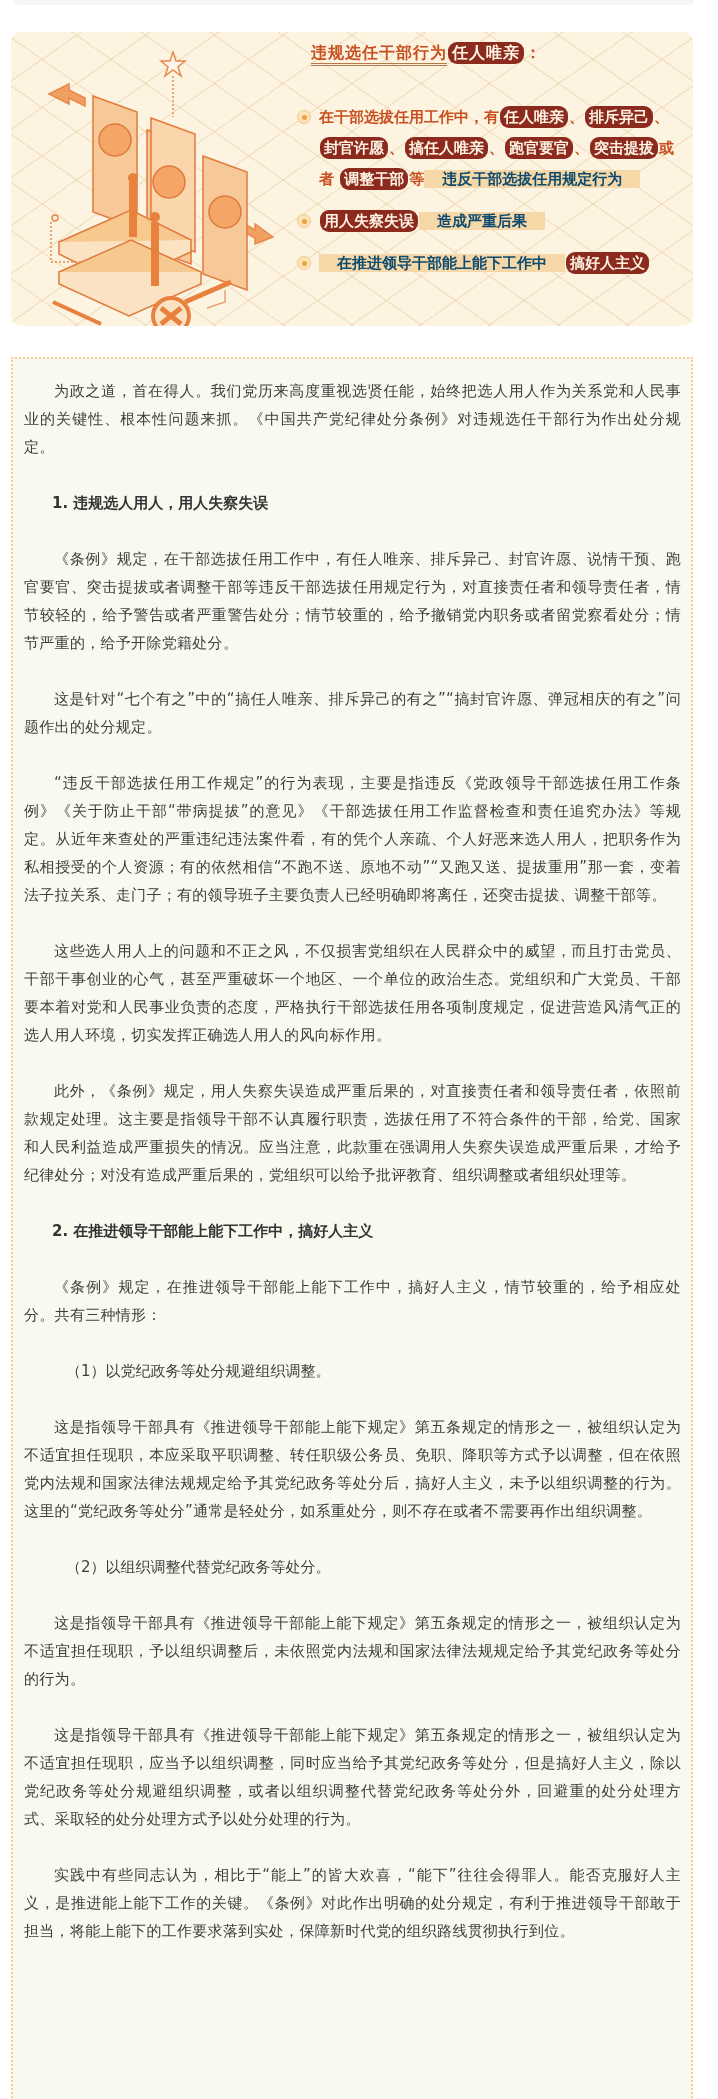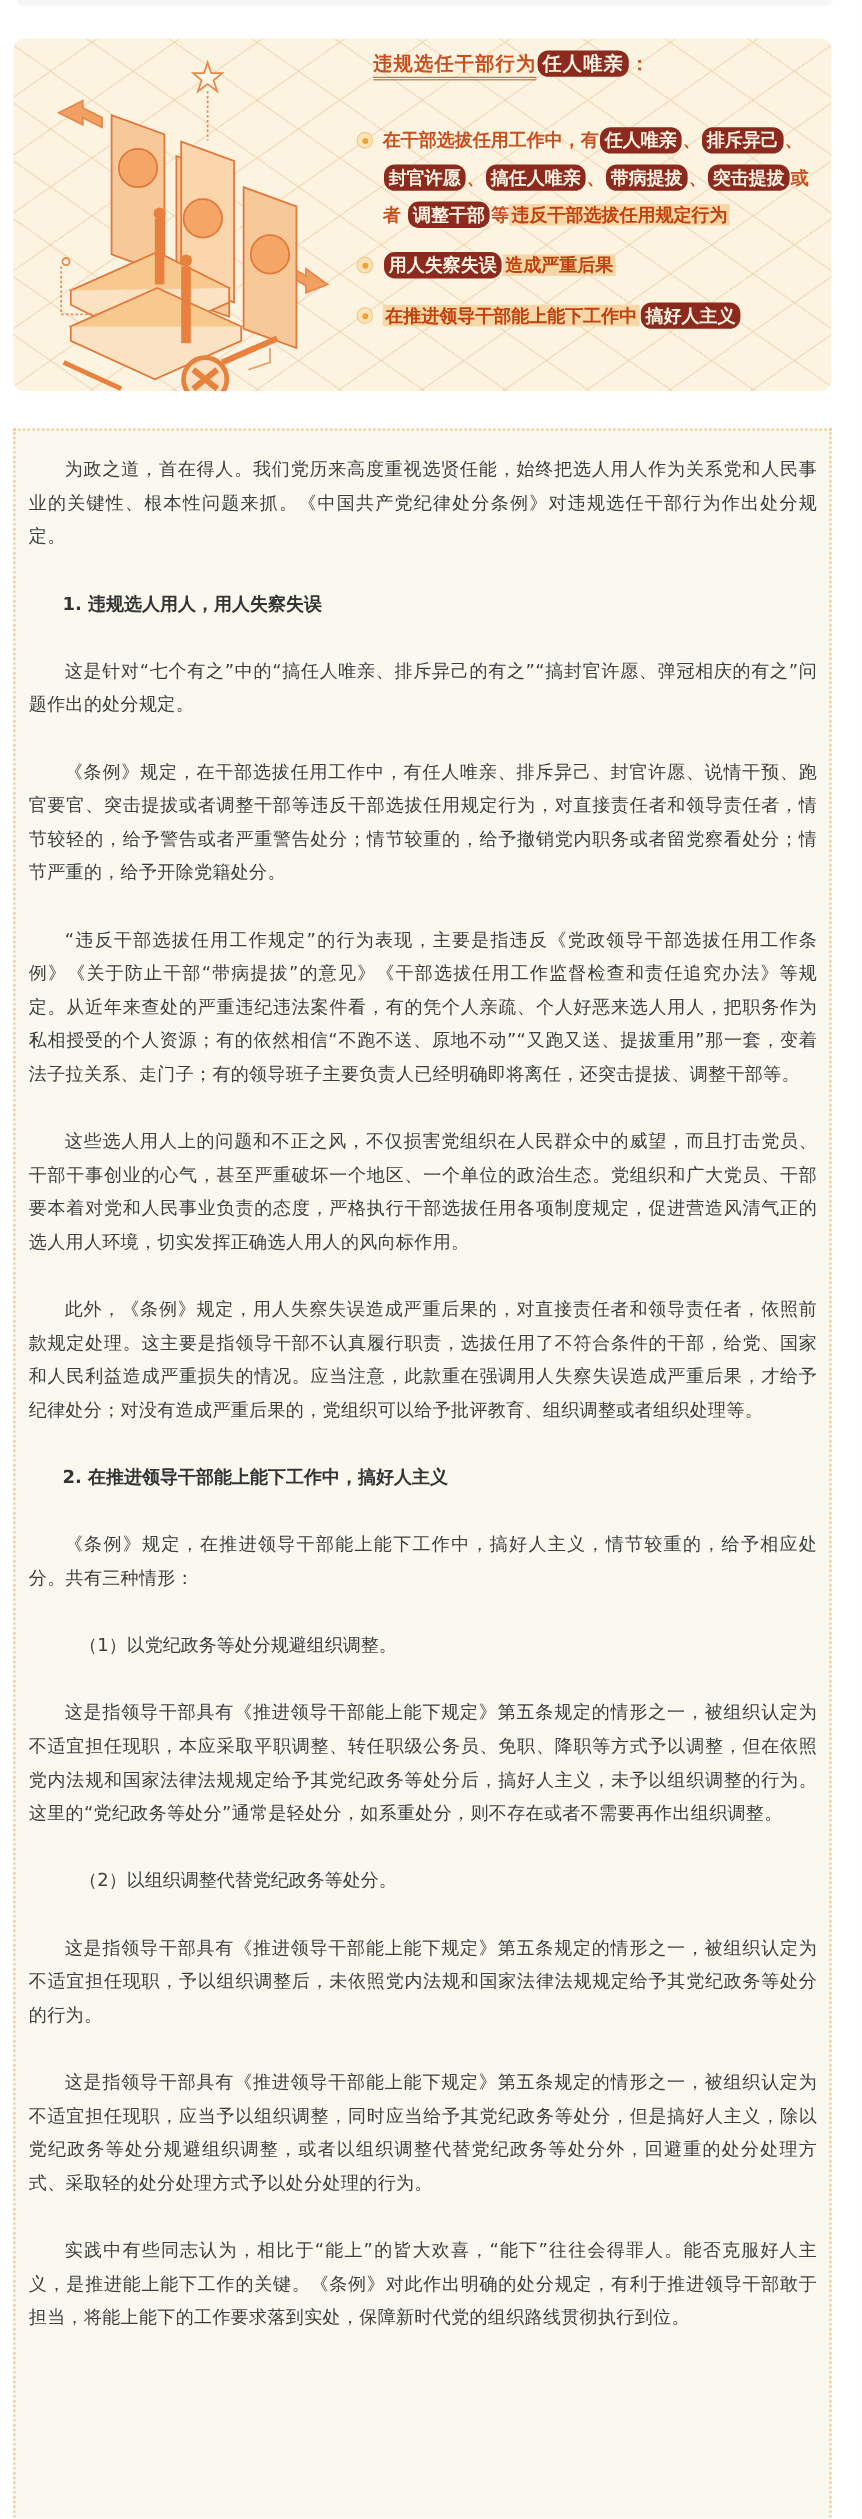--- a/index.html
+++ b/index.html
@@ -23,21 +23,21 @@
   .banner-title {
     position: absolute; left: 300px; top: 10px; font-size: 16px; font-weight: bold;
     color: #c8501e; font-family: "DejaVu Serif", "Liberation Serif", serif; letter-spacing: 1px;
     white-space: nowrap;
   }
   .banner-title .ul { border-bottom: 3px double #b47a4a; padding-bottom: 2px; font-family: Liberation Serif, serif; }
   .tag {
     display: inline-block; background: #8b2a1d; color: #fff4e4; border-radius: 9px;
     padding: 0 4px; line-height: 22px; margin: 0 1px;
   }
-  .hl { background: #f6d7a8; color: #c2410c; padding: 0 2px; }
+  .hl { background: #f6d7a8; color: #0c4a6e; padding: 0 18px; }
   .bullets { position: absolute; left: 284px; top: 70px; width: 392px; }
   .bullet {
     position: relative; padding-left: 24px; font-size: 15px; font-weight: bold; color: #c8501e;
     font-family: "DejaVu Serif", "Liberation Serif", serif; line-height: 31px; margin-bottom: 11px;
   }
   .bullet .dot {
     position: absolute; left: 2px; top: 8px; width: 14px; height: 14px; border-radius: 50%;
     background: #fbe5b8; border: 1px solid #f3c98a; box-sizing: border-box;
   }
   .bullet .dot::after {
@@ -104,39 +104,39 @@
     </g>
   </svg>
 
   <div class="banner-title">
     <span class="ul">违规选任干部行为</span><span class="tag">任人唯亲</span><span>：</span>
   </div>
 
   <div class="bullets">
     <div class="bullet">
       <span class="dot"></span>
-      <span>在干部选拔任用工作中，有</span><span class="tag">任人唯亲</span>、<span class="tag">排斥异己</span>、<span class="tag">封官许愿</span>、<span class="tag">搞任人唯亲</span>、<span class="tag">带病提拔</span>、<span class="tag">突击提拔</span><span>或者</span> <span class="tag">调整干部</span><span>等</span><span class="hl">违反干部选拔任用规定行为</span>
+      <span>在干部选拔任用工作中，有</span><span class="tag">任人唯亲</span>、<span class="tag">排斥异己</span>、<span class="tag">封官许愿</span>、<span class="tag">搞任人唯亲</span>、<span class="tag">跑官要官</span>、<span class="tag">突击提拔</span><span>或者</span> <span class="tag">调整干部</span><span>等</span><span class="hl">违反干部选拔任用规定行为</span>
     </div>
     <div class="bullet">
       <span class="dot"></span>
       <span class="tag">用人失察失误</span><span class="hl">造成严重后果</span>
     </div>
     <div class="bullet">
       <span class="dot"></span>
       <span class="hl">在推进领导干部能上能下工作中</span><span class="tag">搞好人主义</span>
     </div>
   </div>
 </div>
 
 <div class="article">
   <p class="para">为政之道，首在得人。我们党历来高度重视选贤任能，始终把选人用人作为关系党和人民事业的关键性、根本性问题来抓。《中国共产党纪律处分条例》对违规选任干部行为作出处分规定。</p>
 
   <p class="heading">1. 违规选人用人，用人失察失误</p>
+  <p class="para">《条例》规定，在干部选拔任用工作中，有任人唯亲、排斥异己、封官许愿、说情干预、跑官要官、突击提拔或者调整干部等违反干部选拔任用规定行为，对直接责任者和领导责任者，情节较轻的，给予警告或者严重警告处分；情节较重的，给予撤销党内职务或者留党察看处分；情节严重的，给予开除党籍处分。</p>
   <p class="para">这是针对“七个有之”中的“搞任人唯亲、排斥异己的有之”“搞封官许愿、弹冠相庆的有之”问题作出的处分规定。</p>
-  <p class="para">《条例》规定，在干部选拔任用工作中，有任人唯亲、排斥异己、封官许愿、说情干预、跑官要官、突击提拔或者调整干部等违反干部选拔任用规定行为，对直接责任者和领导责任者，情节较轻的，给予警告或者严重警告处分；情节较重的，给予撤销党内职务或者留党察看处分；情节严重的，给予开除党籍处分。</p>
   <p class="para">“违反干部选拔任用工作规定”的行为表现，主要是指违反《党政领导干部选拔任用工作条例》《关于防止干部“带病提拔”的意见》《干部选拔任用工作监督检查和责任追究办法》等规定。从近年来查处的严重违纪违法案件看，有的凭个人亲疏、个人好恶来选人用人，把职务作为私相授受的个人资源；有的依然相信“不跑不送、原地不动”“又跑又送、提拔重用”那一套，变着法子拉关系、走门子；有的领导班子主要负责人已经明确即将离任，还突击提拔、调整干部等。</p>
   <p class="para">这些选人用人上的问题和不正之风，不仅损害党组织在人民群众中的威望，而且打击党员、干部干事创业的心气，甚至严重破坏一个地区、一个单位的政治生态。党组织和广大党员、干部要本着对党和人民事业负责的态度，严格执行干部选拔任用各项制度规定，促进营造风清气正的选人用人环境，切实发挥正确选人用人的风向标作用。</p>
   <p class="para">此外，《条例》规定，用人失察失误造成严重后果的，对直接责任者和领导责任者，依照前款规定处理。这主要是指领导干部不认真履行职责，选拔任用了不符合条件的干部，给党、国家和人民利益造成严重损失的情况。应当注意，此款重在强调用人失察失误造成严重后果，才给予纪律处分；对没有造成严重后果的，党组织可以给予批评教育、组织调整或者组织处理等。</p>
 
   <p class="heading">2. 在推进领导干部能上能下工作中，搞好人主义</p>
   <p class="para">《条例》规定，在推进领导干部能上能下工作中，搞好人主义，情节较重的，给予相应处分。共有三种情形：</p>
 
   <p class="sub">（1）以党纪政务等处分规避组织调整。</p>
   <p class="para">这是指领导干部具有《推进领导干部能上能下规定》第五条规定的情形之一，被组织认定为不适宜担任现职，本应采取平职调整、转任职级公务员、免职、降职等方式予以调整，但在依照党内法规和国家法律法规规定给予其党纪政务等处分后，搞好人主义，未予以组织调整的行为。这里的“党纪政务等处分”通常是轻处分，如系重处分，则不存在或者不需要再作出组织调整。</p>
 

